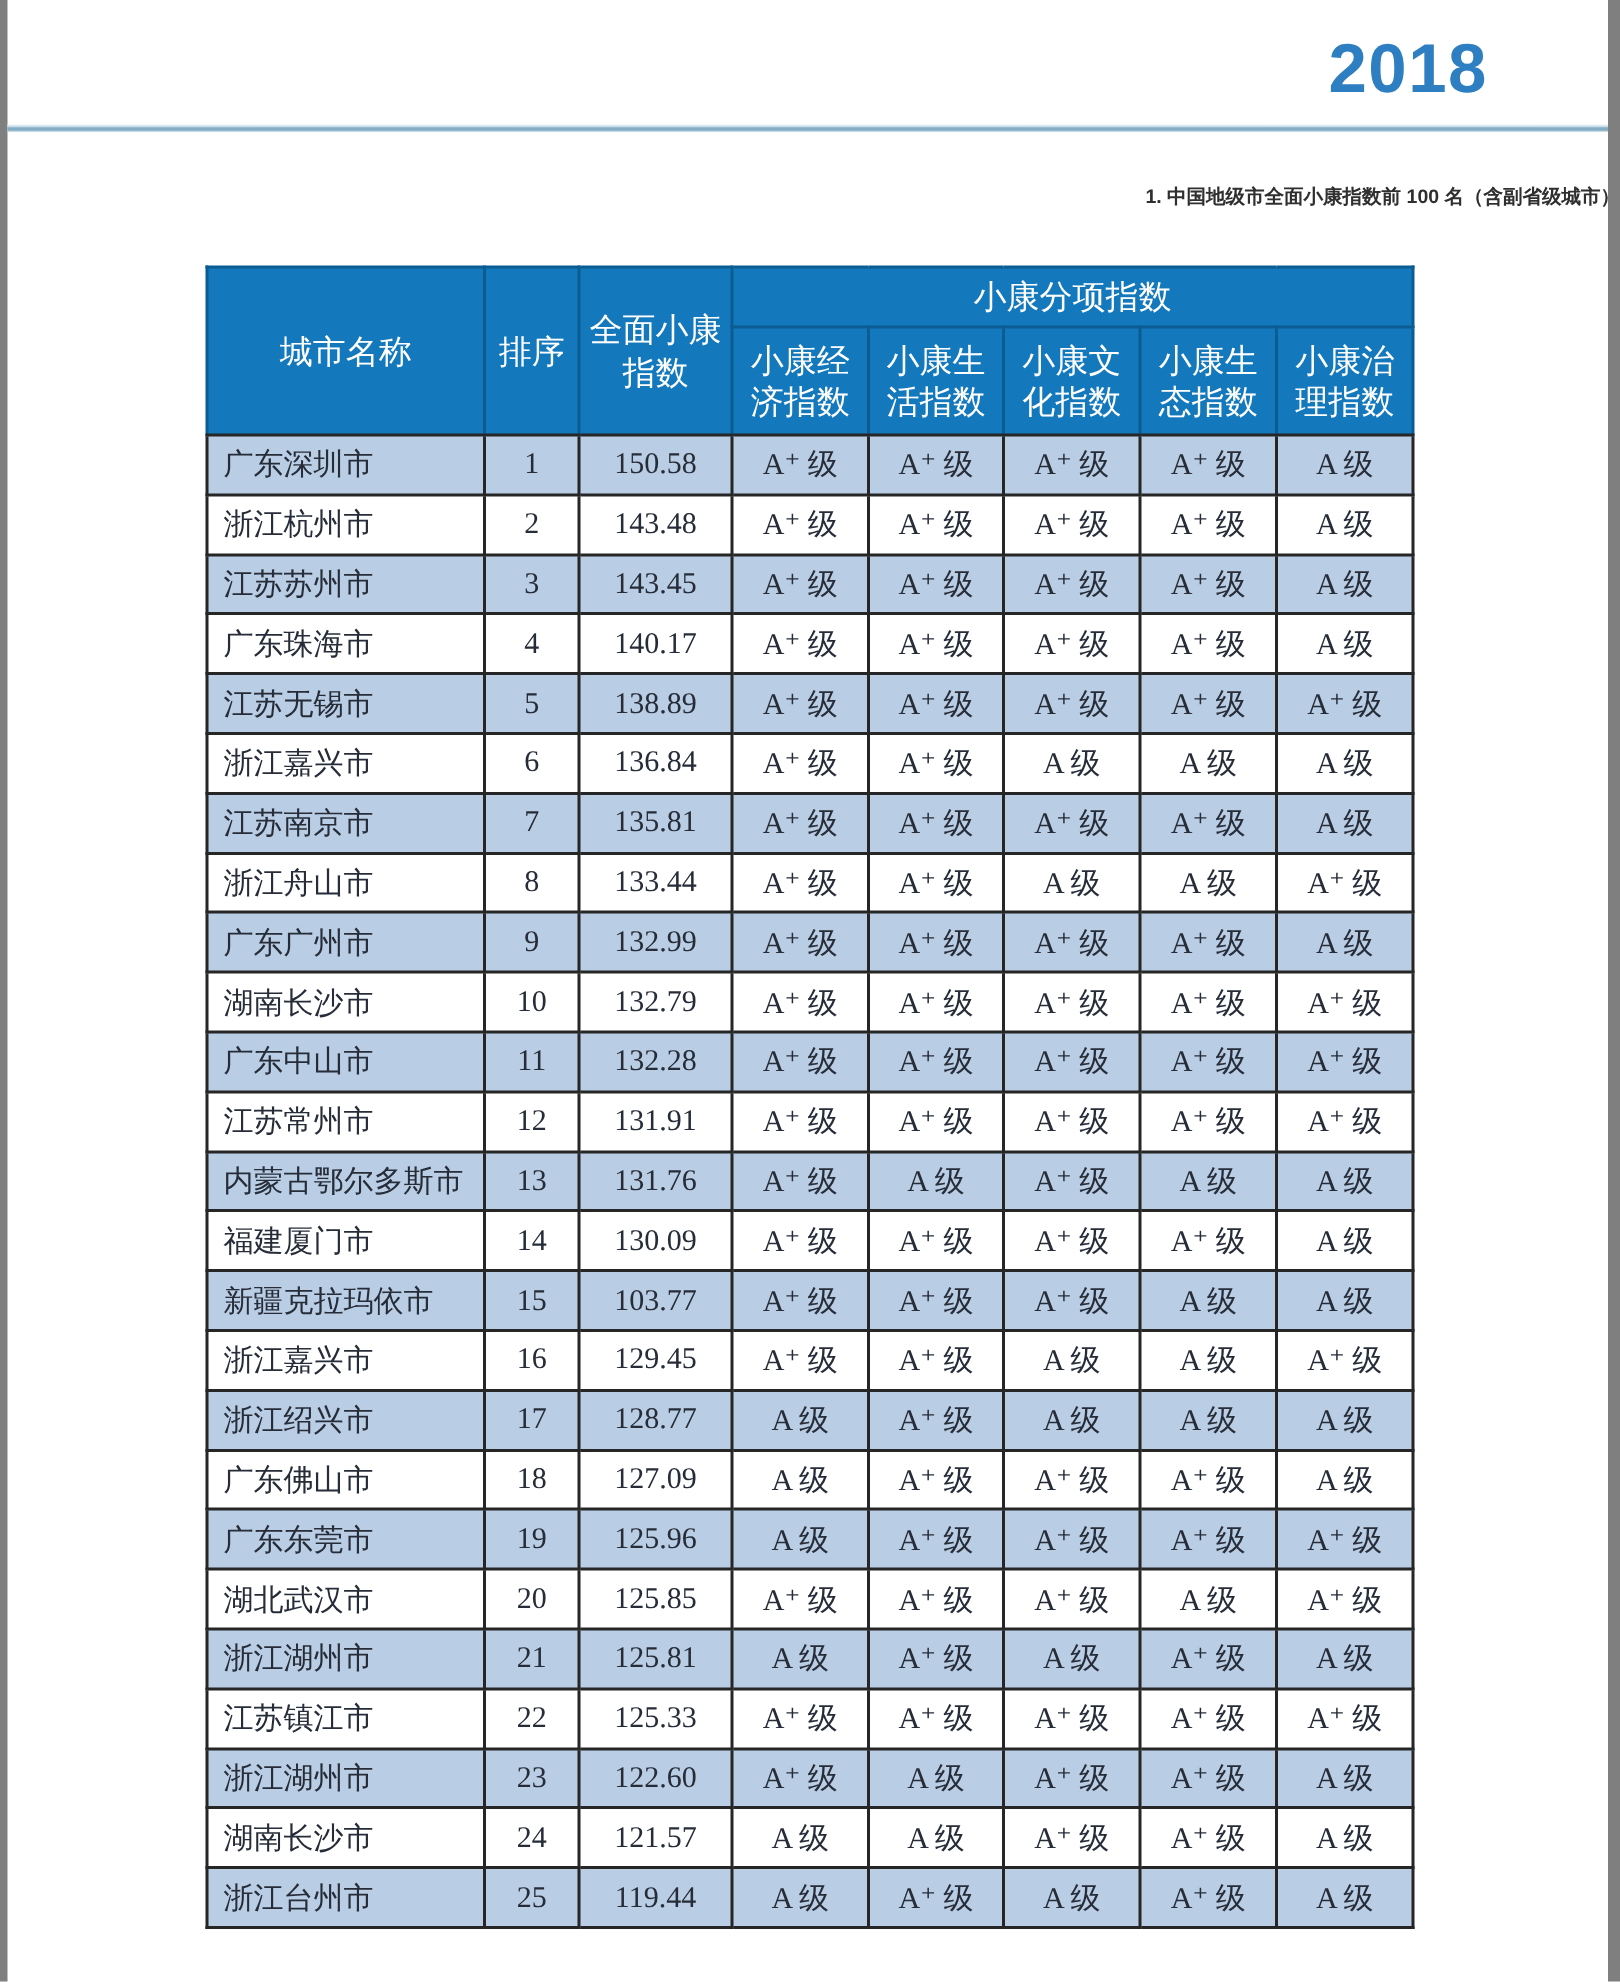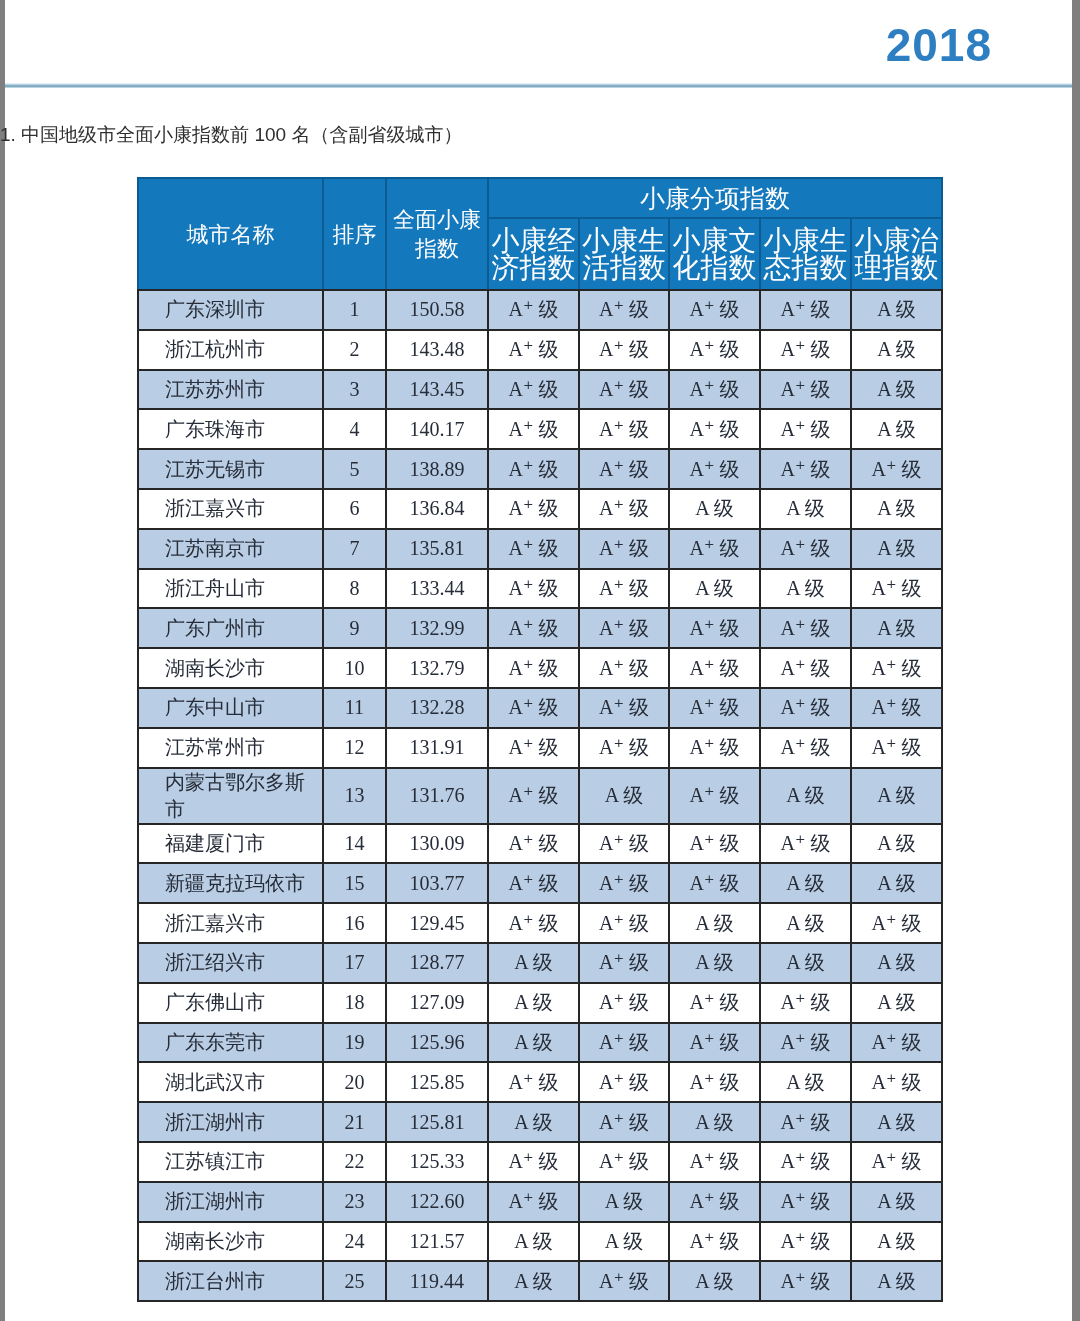--- a/index.html
+++ b/index.html
@@ -29,48 +29,48 @@
   }
 
   .divider {
     position: absolute; top: 83px; left: 5px; right: 8px; height: 5px;
     background: linear-gradient(to bottom,
       #eaf3f8 0%, #cde2ec 25%, #85adc3 45%, #85adc3 75%, #dcebf2 100%);
   }
 
   .table-title {
     position: absolute; top: 122px; left: 0; width: 100%;
-    margin: 0; text-align: left;
-    font-size: 19px; font-weight: 400; color: #2f2f2f;
+    margin: 0; text-align: right;
+    font-size: 13px; font-weight: 700; color: #2f2f2f;
   }
 
   table.ranking {
     position: absolute; top: 177px; left: 137px;
     width: 804px; border-collapse: collapse; table-layout: fixed;
   }
   thead th {
     background: #1478bc; color: #ffffff;
     font-weight: 500; border: 2px solid #0b5c92;
     padding: 0; vertical-align: middle; text-align: center;
   }
   thead tr.group-row { height: 40px; }
   thead tr.sub-row   { height: 72px; }
-  th.th-group { font-size: 25px; }
+  th.th-group { font-size: 22px; }
   th.th-span  { font-size: 22px; line-height: 29px; border-bottom-color: #262626; }
-  th.th-sub   { font-size: 28px; line-height: 27px; border-bottom-color: #262626; }
+  th.th-sub   { font-size: 22px; line-height: 27px; border-bottom-color: #262626; }
 
   tbody td {
     border: 2px solid #262626;
     font-family: "Liberation Serif", "DejaVu Serif", serif;
     font-size: 20px; color: #262c38;
     text-align: center; height: 39.8px; padding: 0;
     background: #ffffff;
   }
   tbody tr.alt td { background: #b9cde4; }
-  td.city-cell { text-align: left; padding-left: 26px; }
+  td.city-cell { text-align: left; padding-left: 10px; }
 </style>
 </head>
 <body>
 
 <div class="edge-strip left"></div>
 <div class="edge-strip right"></div>
 
 <header class="report-header">
   <div class="year">2018</div>
 </header>

